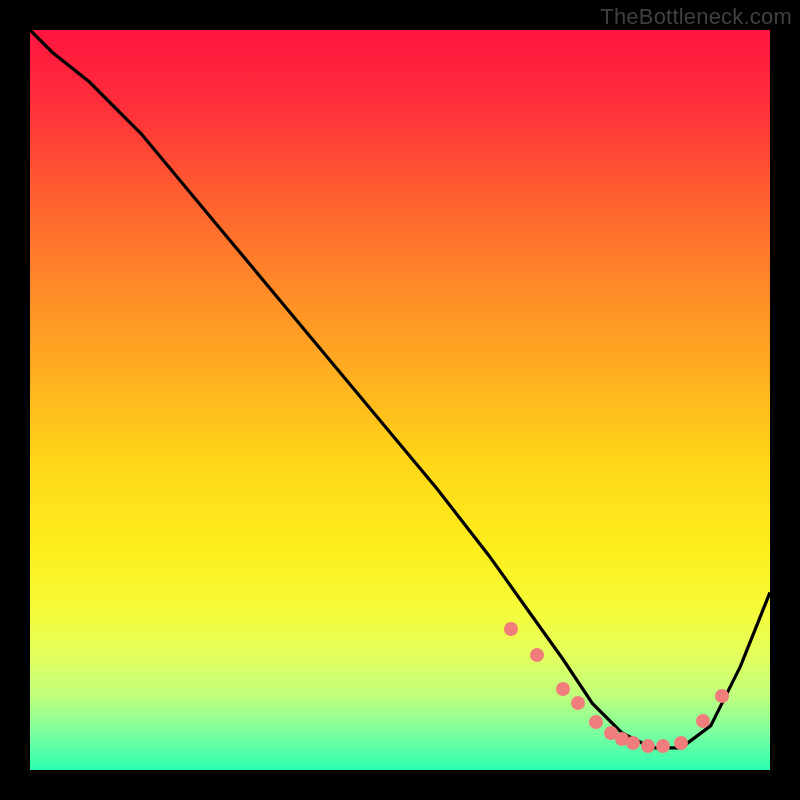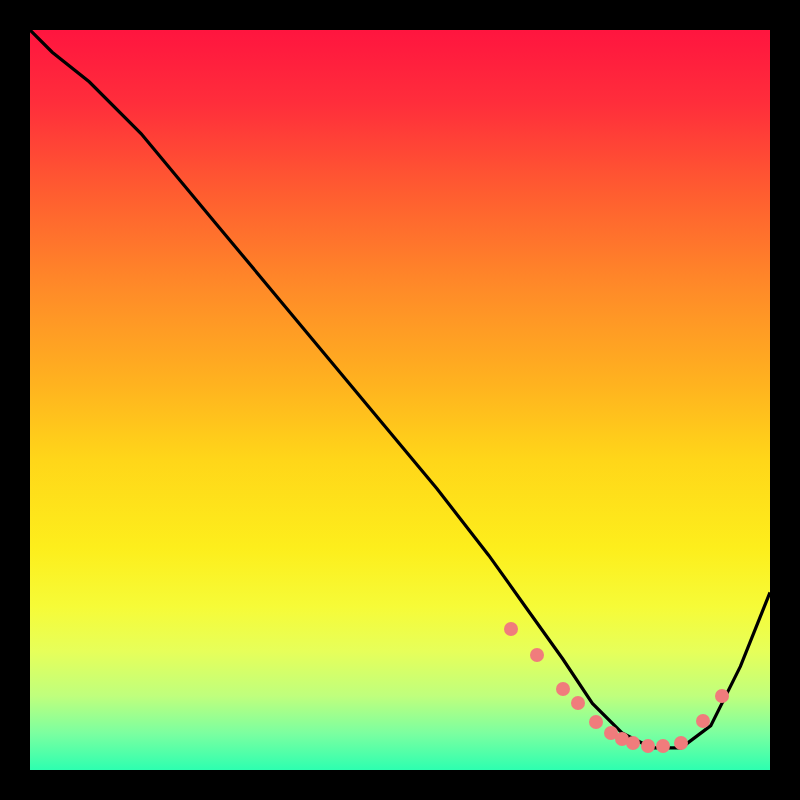--- a/index.html
+++ b/index.html
@@ -56,20 +56,21 @@
     margin-left: -7px;
     margin-top: -7px;
     border-radius: 50%;
     background: #f07c7c;
   }
 </style>
 </head>
 <body>
 
 <div class="frame">
+  <div class="watermark">TheBottleneck.com</div>
 
   <div class="plot">
     <div class="gradient-bg"></div>
     <svg class="curve-svg" viewBox="0 0 740 740" preserveAspectRatio="none">
       <path id="curve-path" fill="none" stroke="#000" stroke-width="3.2" d="M0.0 0.0 L22.2 22.2 L59.2 51.8 L111.0 103.6 L185.0 192.4 L259.0 281.2 L333.0 370.0 L407.0 458.8 L458.8 525.4 L495.8 577.2 L532.8 629.0 L562.4 673.4 L592.0 703.0 L621.6 717.8 L651.2 717.8 L680.8 695.6 L710.4 636.4 L740.0 562.4"></path>
     </svg>
     <div id="dots-layer">
         <div class="dot" style="left: 481px; top: 599.4px;"></div>
         <div class="dot" style="left: 506.9px; top: 625.3px;"></div>
         <div class="dot" style="left: 532.8px; top: 658.6px;"></div>

